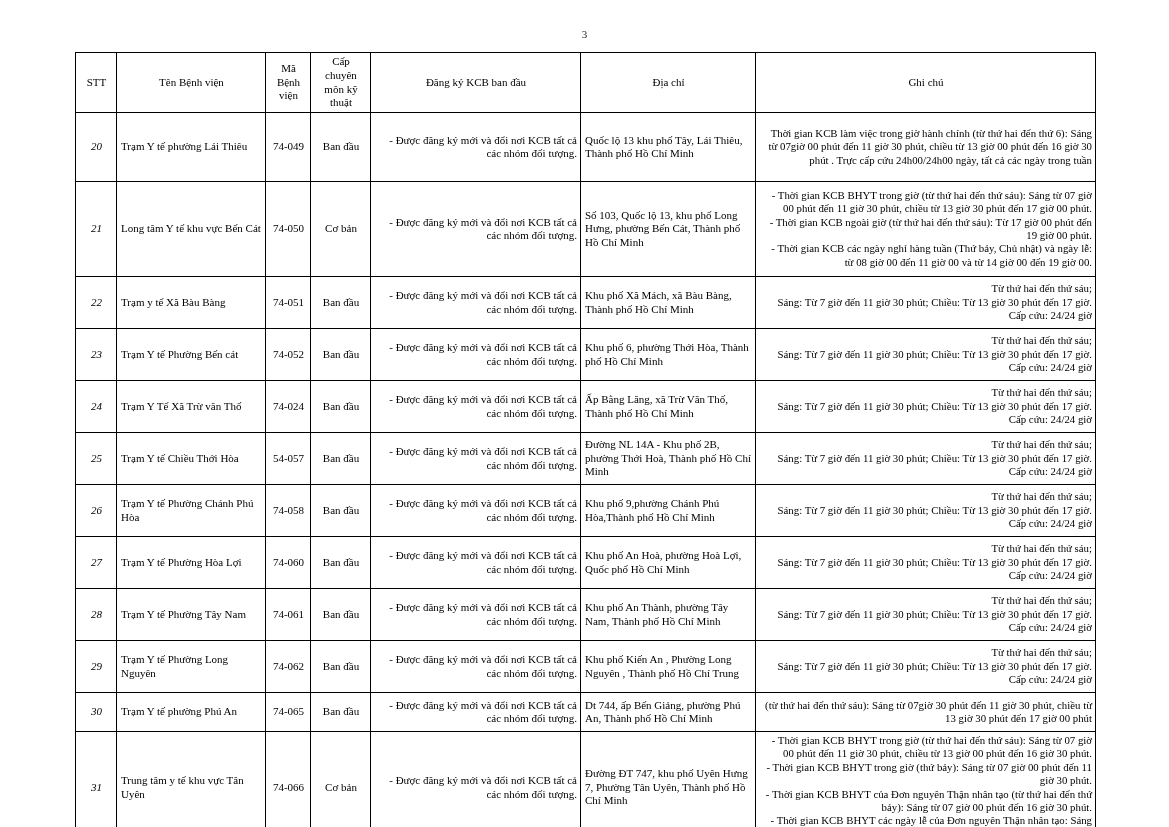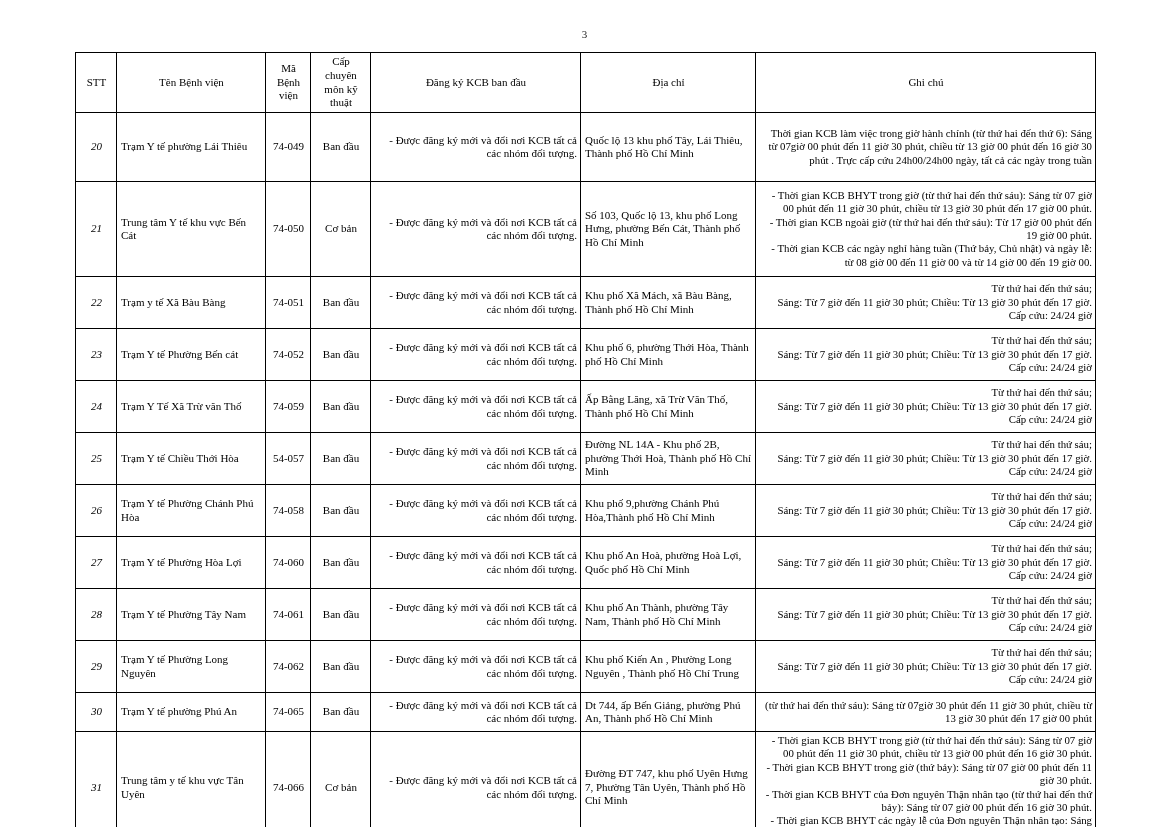--- a/index.html
+++ b/index.html
@@ -148,21 +148,21 @@
             <td class="stt">20</td>
             <td class="name">Trạm Y tế phường Lái Thiêu</td>
             <td class="code">74-049</td>
             <td class="level">Ban đầu</td>
             <td class="reg reg-lines">- Được đăng ký mới và đổi nơi KCB tất cả các nhóm đối tượng.</td>
             <td class="addr addr-lines">Quốc lộ 13 khu phố Tây, Lái Thiêu, Thành phố Hồ Chí Minh</td>
             <td class="note note-lines">Thời gian KCB làm việc trong giờ hành chính (từ thứ hai đến thứ 6): Sáng từ 07giờ 00 phút đến 11 giờ 30 phút, chiều từ 13 giờ 00 phút đến 16 giờ 30 phút . Trực cấp cứu 24h00/24h00 ngày, tất cả các ngày trong tuần</td>
           </tr>
           <tr class="r-xtall">
             <td class="stt">21</td>
-            <td class="name">Trung tâm Y tế khu vực Bến Cát</td>
+            <td class="name">Long tâm Y tế khu vực Bến Cát</td>
             <td class="code">74-050</td>
             <td class="level">Cơ bản</td>
             <td class="reg reg-lines">- Được đăng ký mới và đổi nơi KCB tất cả các nhóm đối tượng.</td>
             <td class="addr addr-lines">Số 103, Quốc lộ 13, khu phố Long Hưng, phường Bến Cát, Thành phố Hồ Chí Minh</td>
             <td class="note note-lines">- Thời gian KCB BHYT trong giờ (từ thứ hai đến thứ sáu): Sáng từ 07 giờ 00 phút đến 11 giờ 30 phút, chiều từ 13 giờ 30 phút đến 17 giờ 00 phút.
 - Thời gian KCB ngoài giờ (từ thứ hai đến thứ sáu): Từ 17 giờ 00 phút đến 19 giờ 00 phút.
 - Thời gian KCB các ngày nghỉ hàng tuần (Thứ bảy, Chủ nhật) và ngày lễ: từ 08 giờ 00 đến 11 giờ 00 và từ 14 giờ 00 đến 19 giờ 00.</td>
           </tr>
           <tr class="r-mid">
             <td class="stt">22</td>
@@ -182,21 +182,21 @@
             <td class="level">Ban đầu</td>
             <td class="reg reg-lines">- Được đăng ký mới và đổi nơi KCB tất cả các nhóm đối tượng.</td>
             <td class="addr addr-lines">Khu phố 6, phường Thới Hòa, Thành phố Hồ Chí Minh</td>
             <td class="note note-lines">Từ thứ hai đến thứ sáu;
 Sáng: Từ 7 giờ đến 11 giờ 30 phút; Chiều: Từ 13 giờ 30 phút đến 17 giờ.
 Cấp cứu: 24/24 giờ</td>
           </tr>
           <tr class="r-mid">
             <td class="stt">24</td>
             <td class="name">Trạm Y Tế Xã Trừ văn Thố</td>
-            <td class="code">74-059</td>
+            <td class="code">74-024</td>
             <td class="level">Ban đầu</td>
             <td class="reg reg-lines">- Được đăng ký mới và đổi nơi KCB tất cả các nhóm đối tượng.</td>
             <td class="addr addr-lines">Ấp Bằng Lăng, xã Trừ Văn Thố, Thành phố Hồ Chí Minh</td>
             <td class="note note-lines">Từ thứ hai đến thứ sáu;
 Sáng: Từ 7 giờ đến 11 giờ 30 phút; Chiều: Từ 13 giờ 30 phút đến 17 giờ.
 Cấp cứu: 24/24 giờ</td>
           </tr>
           <tr class="r-mid">
             <td class="stt">25</td>
             <td class="name">Trạm Y tế Chiều Thới Hòa</td>

